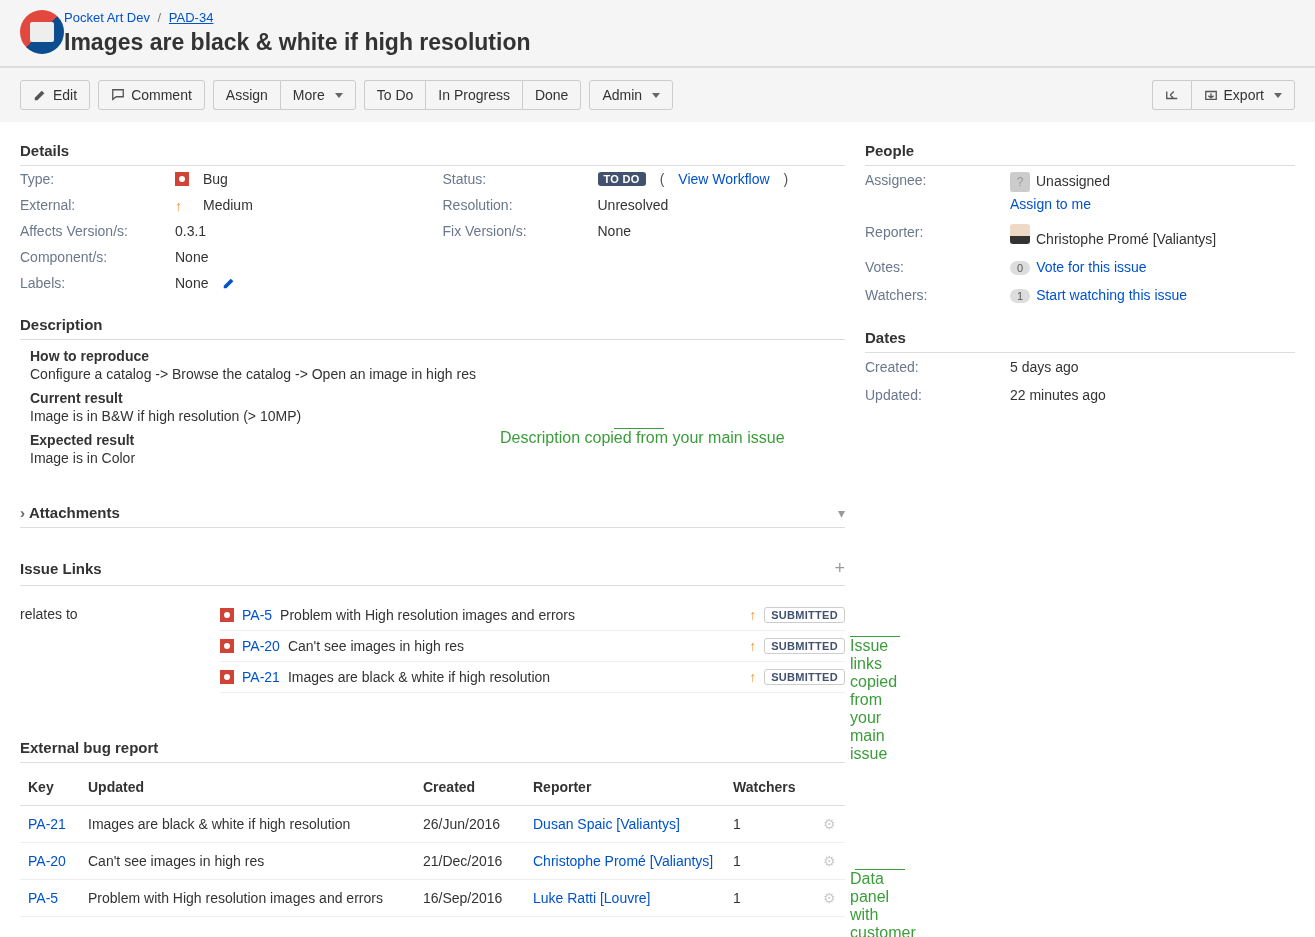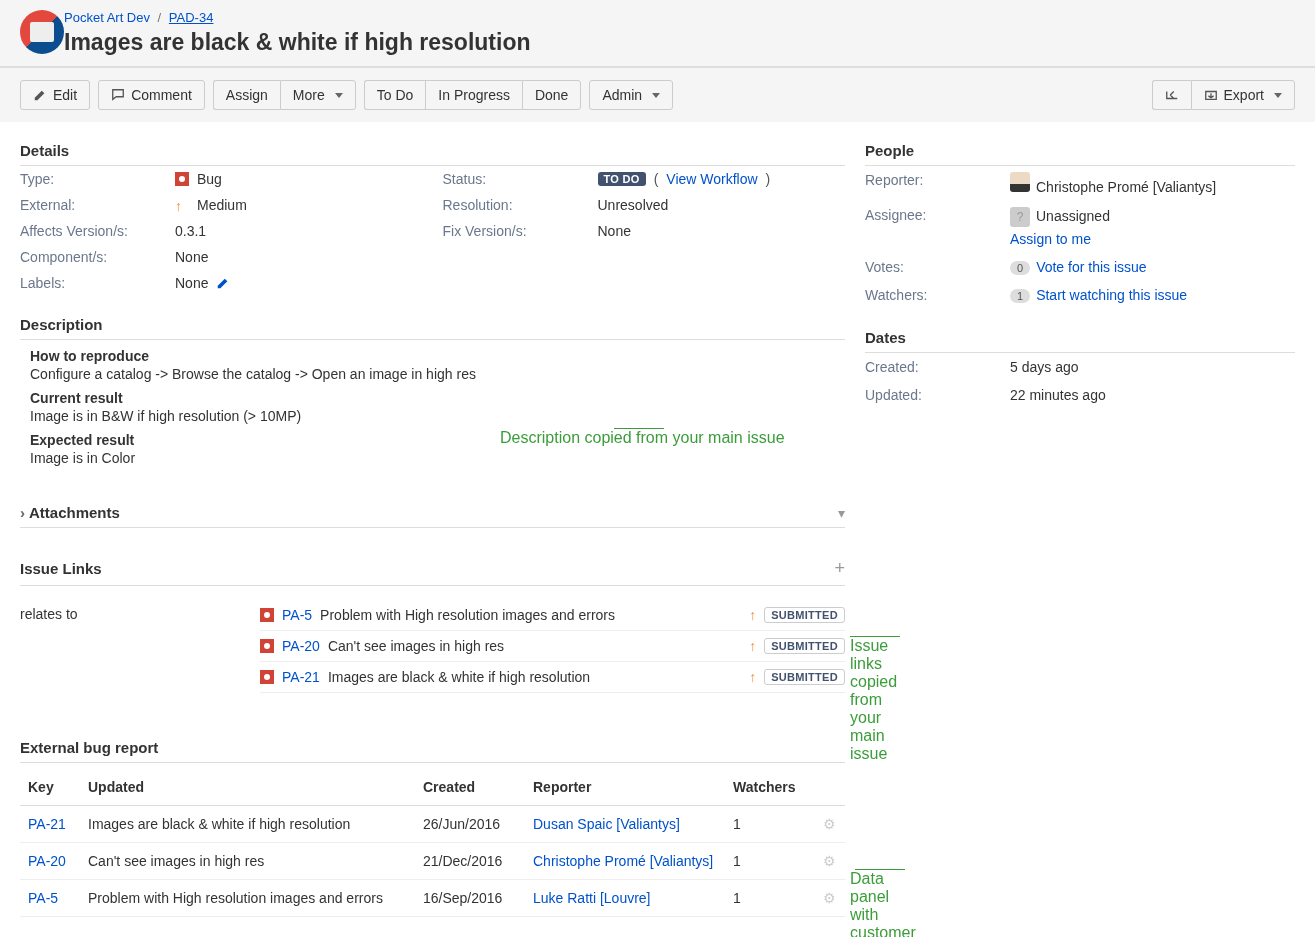--- a/index.html
+++ b/index.html
@@ -25,21 +25,21 @@
 .content { display: flex; padding: 0 20px 40px 20px; gap: 20px; background: #fff; }
 .main { flex: 1; }
 .side { width: 430px; }
 
 .section-title { font-size: 15px; font-weight: bold; color: #333; padding: 20px 0 6px 0; border-bottom: 1px solid #ddd; }
 
 .details-grid { display: flex; gap: 20px; }
 .details-col { flex: 1; }
 .detail-row { display: flex; padding: 5px 0; font-size: 14px; }
 .detail-label { width: 155px; color: #6b778c; }
-.detail-value { color: #333; display: flex; align-items: center; gap: 8px; }
+.detail-value { color: #333; display: flex; align-items: center; gap: 14px; }
 
 .bug-icon, .priority-icon { width: 14px; height: 14px; display: inline-block; }
 .bug-icon { background: #d04437; position: relative; }
 .bug-icon::after { content: ""; position: absolute; left: 4px; top: 4px; width: 6px; height: 6px; background: #fff; border-radius: 50%; }
 .priority-icon { color: #f79232; font-weight: bold; }
 
 .lozenge { display: inline-block; padding: 1px 6px; border-radius: 3px; font-size: 11px; font-weight: bold; text-transform: uppercase; letter-spacing: 0.3px; }
 .lozenge-todo { background: #42526e; color: #fff; }
 .lozenge-submitted { background: #fff; border: 1px solid #ccc; color: #42526e; }
 
@@ -47,21 +47,21 @@
 .desc-block p { margin: 0 0 8px 10px; color: #333; }
 
 .attachments-header { display: flex; align-items: center; justify-content: space-between; border-bottom: 1px solid #ddd; padding: 20px 0 6px 0; margin-top: 18px; }
 .attachments-header .sh-title { font-size: 15px; font-weight: bold; }
 .attachments-header .sh-title::before { content: "›"; display: inline-block; margin-right: 4px; color: #666; font-weight: bold; }
 .caret-down { color: #999; }
 
 .issue-links-header { display: flex; justify-content: space-between; align-items: center; border-bottom: 1px solid #ddd; padding: 30px 0 6px 0; }
 .plus-icon { color: #999; font-size: 18px; cursor: pointer; }
 
-.link-section { display: flex; margin-top: 14px; gap: 40px; }
+.link-section { display: flex; margin-top: 14px; }
 .link-type { width: 200px; color: #333; padding-top: 6px; }
 .link-list { flex: 1; }
 .link-row { display: flex; align-items: center; padding: 7px 0; border-bottom: 1px solid #eee; gap: 8px; }
 .link-row .summary { flex: 1; }
 .link-row .prio { color: #f79232; font-weight: bold; }
 
 .bug-table { width: 100%; border-collapse: collapse; margin-top: 6px; }
 .bug-table th { text-align: left; padding: 10px 8px; font-weight: bold; border-bottom: 1px solid #ddd; font-size: 14px; }
 .bug-table td { padding: 10px 8px; border-bottom: 1px solid #eee; vertical-align: top; font-size: 14px; }
 
@@ -299,33 +299,33 @@
     <div class="annotation" style="position:absolute; left:830px; top:100px;">
           <span class="line"></span>
           <span>Data panel with customer demands details</span>
         </div>
     </div>
   </div>
 
   <div class="side">
     <div class="section-title">People</div>
     <div class="people-row">
-      <div class="people-label">Reporter:</div>
-      <div class="people-value">
-          <div><span class="avatar-img"></span><span>Christophe Promé [Valiantys]</span></div>
-        </div>
-    </div>
-    <div class="people-row">
       <div class="people-label">Assignee:</div>
       <div class="people-value">
         <div><span class="avatar">?</span><span>Unassigned</span></div>
         <a href="#">Assign to me</a>
       </div>
     </div>
     <div class="people-row">
+      <div class="people-label">Reporter:</div>
+      <div class="people-value">
+          <div><span class="avatar-img"></span><span>Christophe Promé [Valiantys]</span></div>
+        </div>
+    </div>
+    <div class="people-row">
       <div class="people-label">Votes:</div>
       <div class="people-value">
           <div><span class="badge">0</span><a href="#">Vote for this issue</a></div>
         </div>
     </div>
     <div class="people-row">
       <div class="people-label">Watchers:</div>
       <div class="people-value">
           <div><span class="badge">1</span><a href="#">Start watching this issue</a></div>
         </div>

